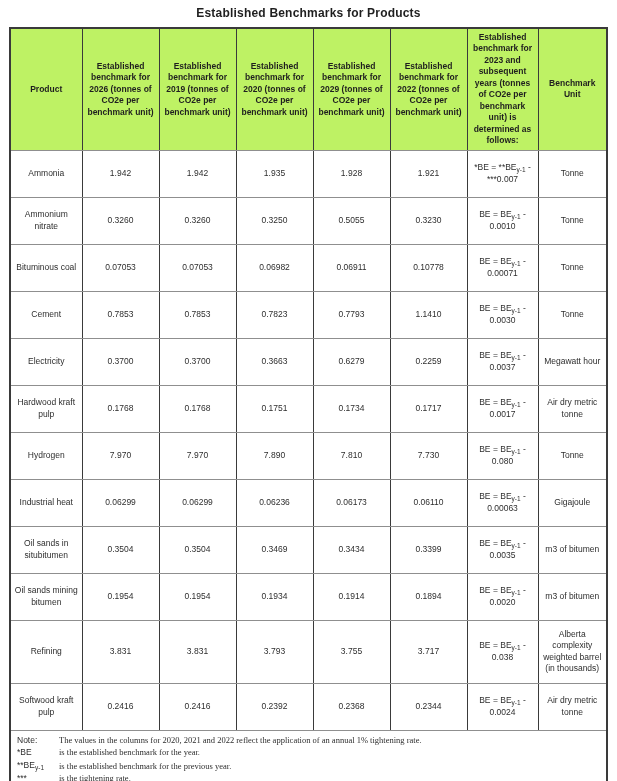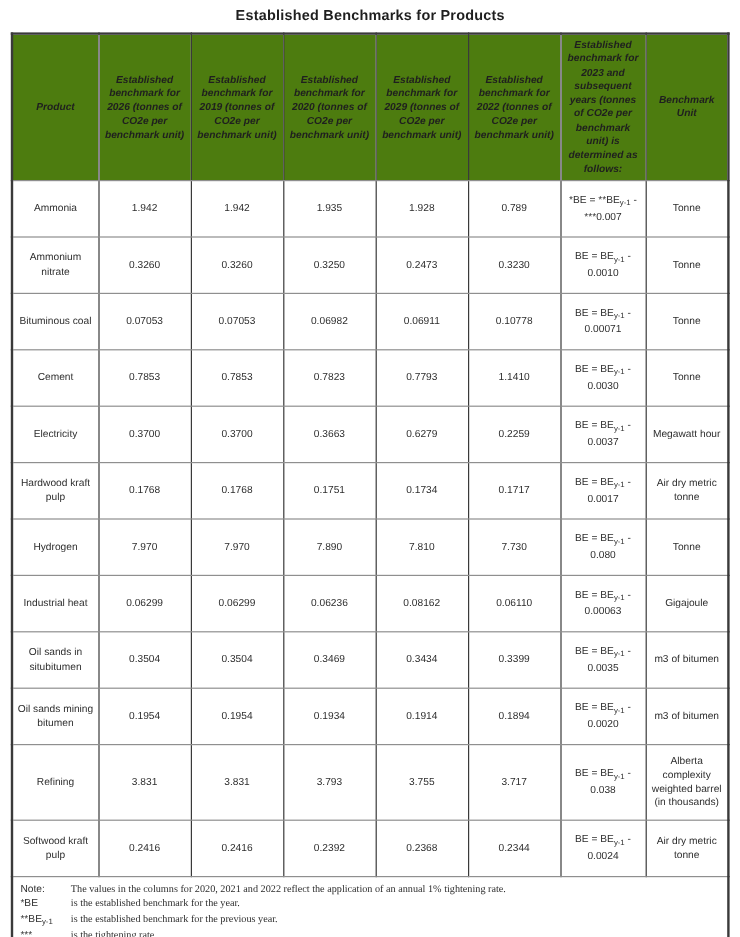--- a/index.html
+++ b/index.html
@@ -23,32 +23,32 @@
   table.bench col:nth-child(6){width:77px;}
   table.bench col:nth-child(7){width:71px;}
   table.bench col:nth-child(8){width:69px;}
   th,td{
     border-left:1px solid #3a3a3a;border-right:1px solid #3a3a3a;
     border-top:1px solid #8f8f8f;border-bottom:1px solid #8f8f8f;
     text-align:center;vertical-align:middle;padding:3px 3px;
     overflow:hidden;
   }
   thead th{
-    background:#4d7c0f;font-weight:bold;color:#1f1f1f;
-    height:100px;font-size:8.5px;font-style:italic;
+    background:#bef264;font-weight:bold;color:#1f1f1f;
+    height:100px;font-size:8.5px;
   }
   tbody tr td{height:40px;}
   tbody tr.tall td{height:56px;}
   sub{font-size:6.5px;vertical-align:-2px;}
   .formula-line{white-space:nowrap;}
   tr.note-row td{
     border-top:1px solid #3a3a3a;
     text-align:left;vertical-align:top;padding:4px 6px 6px 6px;height:58px;
   }
-  .note-line{display:flex;margin-bottom:1px;}
+  .note-line{display:flex;margin-bottom:1px;align-items:flex-end;}
   .note-term{flex:0 0 42px;}
   .note-text{flex:1;font-family:Liberation Serif, serif;}
 </style>
 </head>
 <body>
 
 <div class="page">
   <div class="title">Established Benchmarks for Products</div>
 
   <table class="bench">
@@ -74,30 +74,30 @@
         <th>Benchmark Unit</th>
       </tr>
     </thead>
     <tbody id="table-body">
         <tr>
           <td>Ammonia</td>
           <td>1.942</td>
           <td>1.942</td>
           <td>1.935</td>
           <td>1.928</td>
-          <td>0.789</td>
+          <td>1.921</td>
           <td><span class="formula-line"><span>*BE = **BE</span><sub>y-1</sub><span> -</span></span><div>***0.007</div></td>
           <td>Tonne</td>
         </tr>
         <tr>
           <td>Ammonium nitrate</td>
           <td>0.3260</td>
           <td>0.3260</td>
           <td>0.3250</td>
-          <td>0.2473</td>
+          <td>0.5055</td>
           <td>0.3230</td>
           <td><span class="formula-line"><span>BE = BE</span><sub>y-1</sub><span> -</span></span><div>0.0010</div></td>
           <td>Tonne</td>
         </tr>
         <tr>
           <td>Bituminous coal</td>
           <td>0.07053</td>
           <td>0.07053</td>
           <td>0.06982</td>
           <td>0.06911</td>
@@ -143,21 +143,21 @@
           <td>7.810</td>
           <td>7.730</td>
           <td><span class="formula-line"><span>BE = BE</span><sub>y-1</sub><span> -</span></span><div>0.080</div></td>
           <td>Tonne</td>
         </tr>
         <tr>
           <td>Industrial heat</td>
           <td>0.06299</td>
           <td>0.06299</td>
           <td>0.06236</td>
-          <td>0.08162</td>
+          <td>0.06173</td>
           <td>0.06110</td>
           <td><span class="formula-line"><span>BE = BE</span><sub>y-1</sub><span> -</span></span><div>0.00063</div></td>
           <td>Gigajoule</td>
         </tr>
         <tr>
           <td>Oil sands in situbitumen</td>
           <td>0.3504</td>
           <td>0.3504</td>
           <td>0.3469</td>
           <td>0.3434</td>

